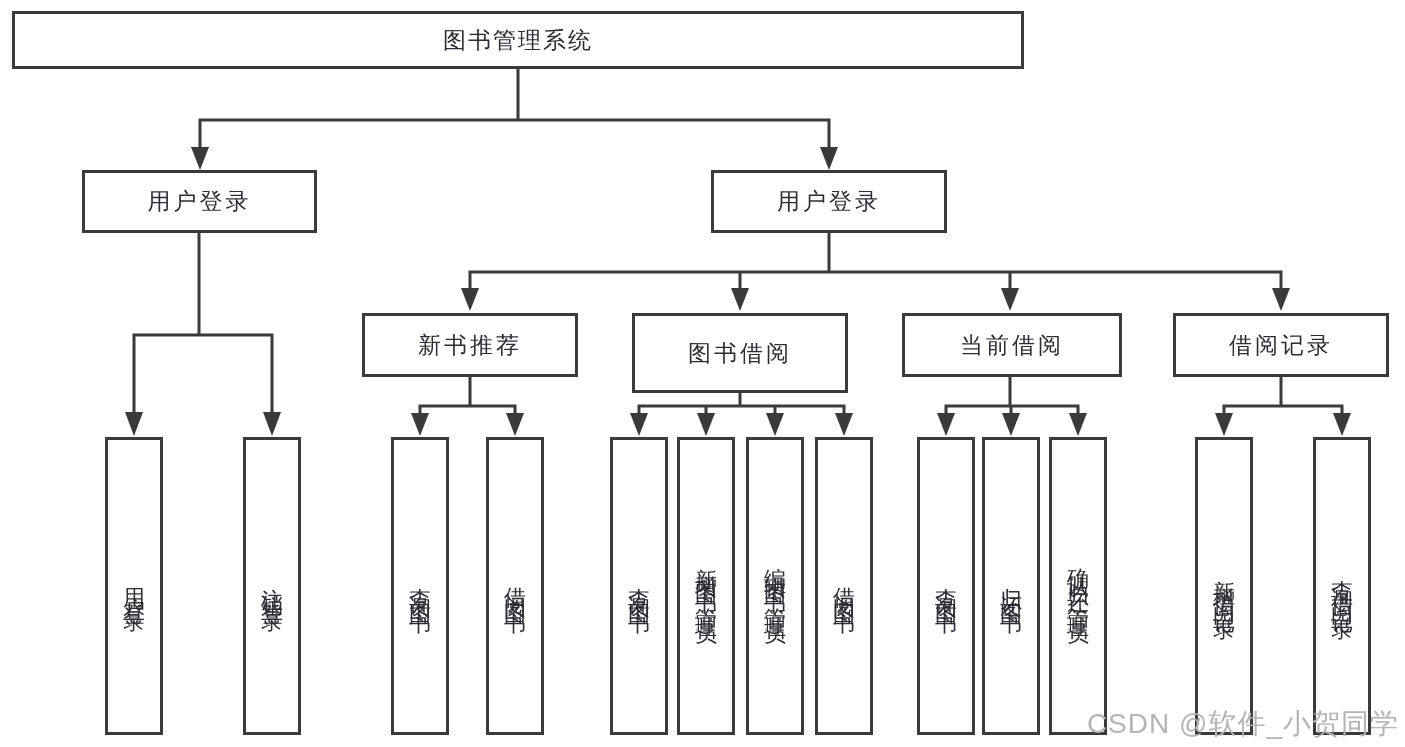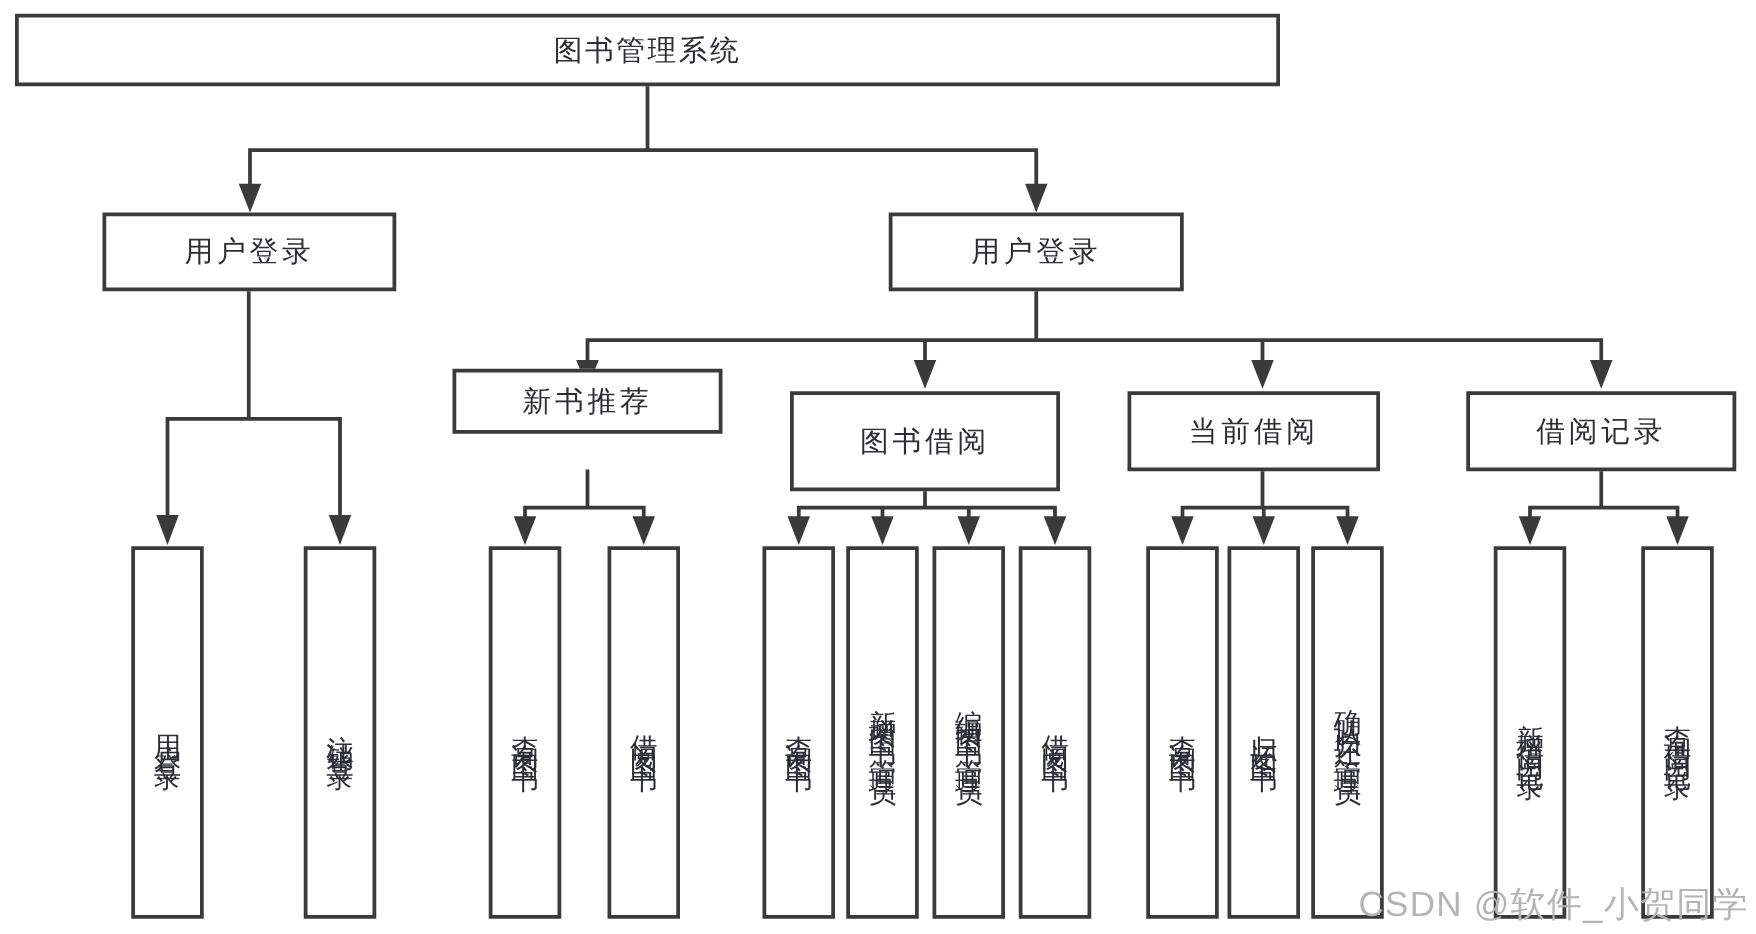--- a/index.html
+++ b/index.html
@@ -120,27 +120,27 @@
     <span class="lbl">图书管理系统</span>
   </div>
 
   <div class="node h" style="left:82px; top:170px; width:235px; height:63px;">
     <span class="lbl">用户登录</span>
   </div>
   <div class="node h" style="left:711px; top:170px; width:236px; height:63px;">
     <span class="lbl">用户登录</span>
   </div>
 
-  <div class="node h" style="left:362px; top:295px; width:216px; height:52px;">
+  <div class="node h" style="left:362px; top:313px; width:216px; height:64px;">
     <span class="lbl">新书推荐</span>
   </div>
   <div class="node h" style="left:632px; top:313px; width:216px; height:80px;">
     <span class="lbl">图书借阅</span>
   </div>
-  <div class="node h" style="left:902px; top:313px; width:202px; height:64px;">
+  <div class="node h" style="left:902px; top:313px; width:220px; height:64px;">
     <span class="lbl">当前借阅</span>
   </div>
   <div class="node h" style="left:1173px; top:313px; width:216px; height:64px;">
     <span class="lbl">借阅记录</span>
   </div>
 
   <div class="node leaf" style="left:105px; top:437px; width:58px; height:298px;">
     <span class="lbl">用户登录</span>
   </div>
   <div class="node leaf" style="left:243px; top:437px; width:58px; height:298px;">

